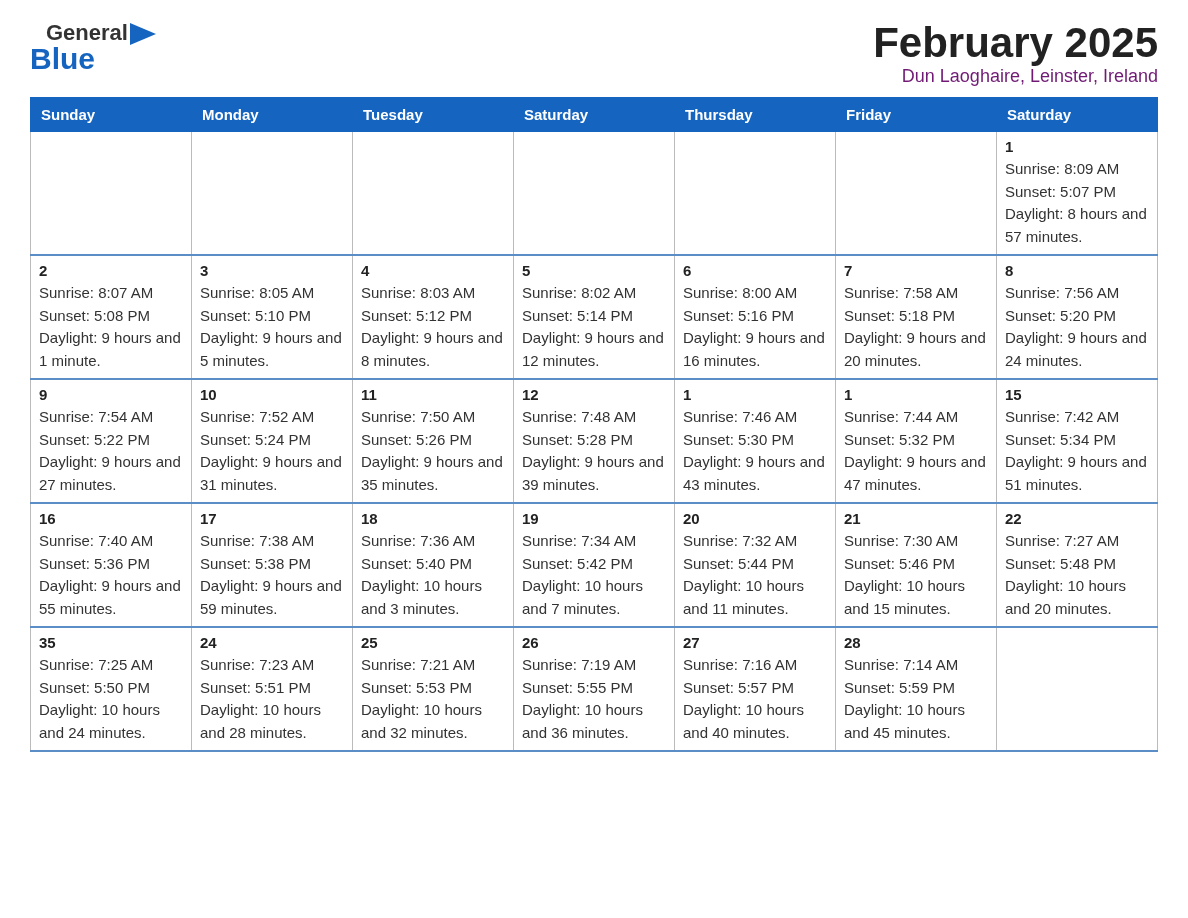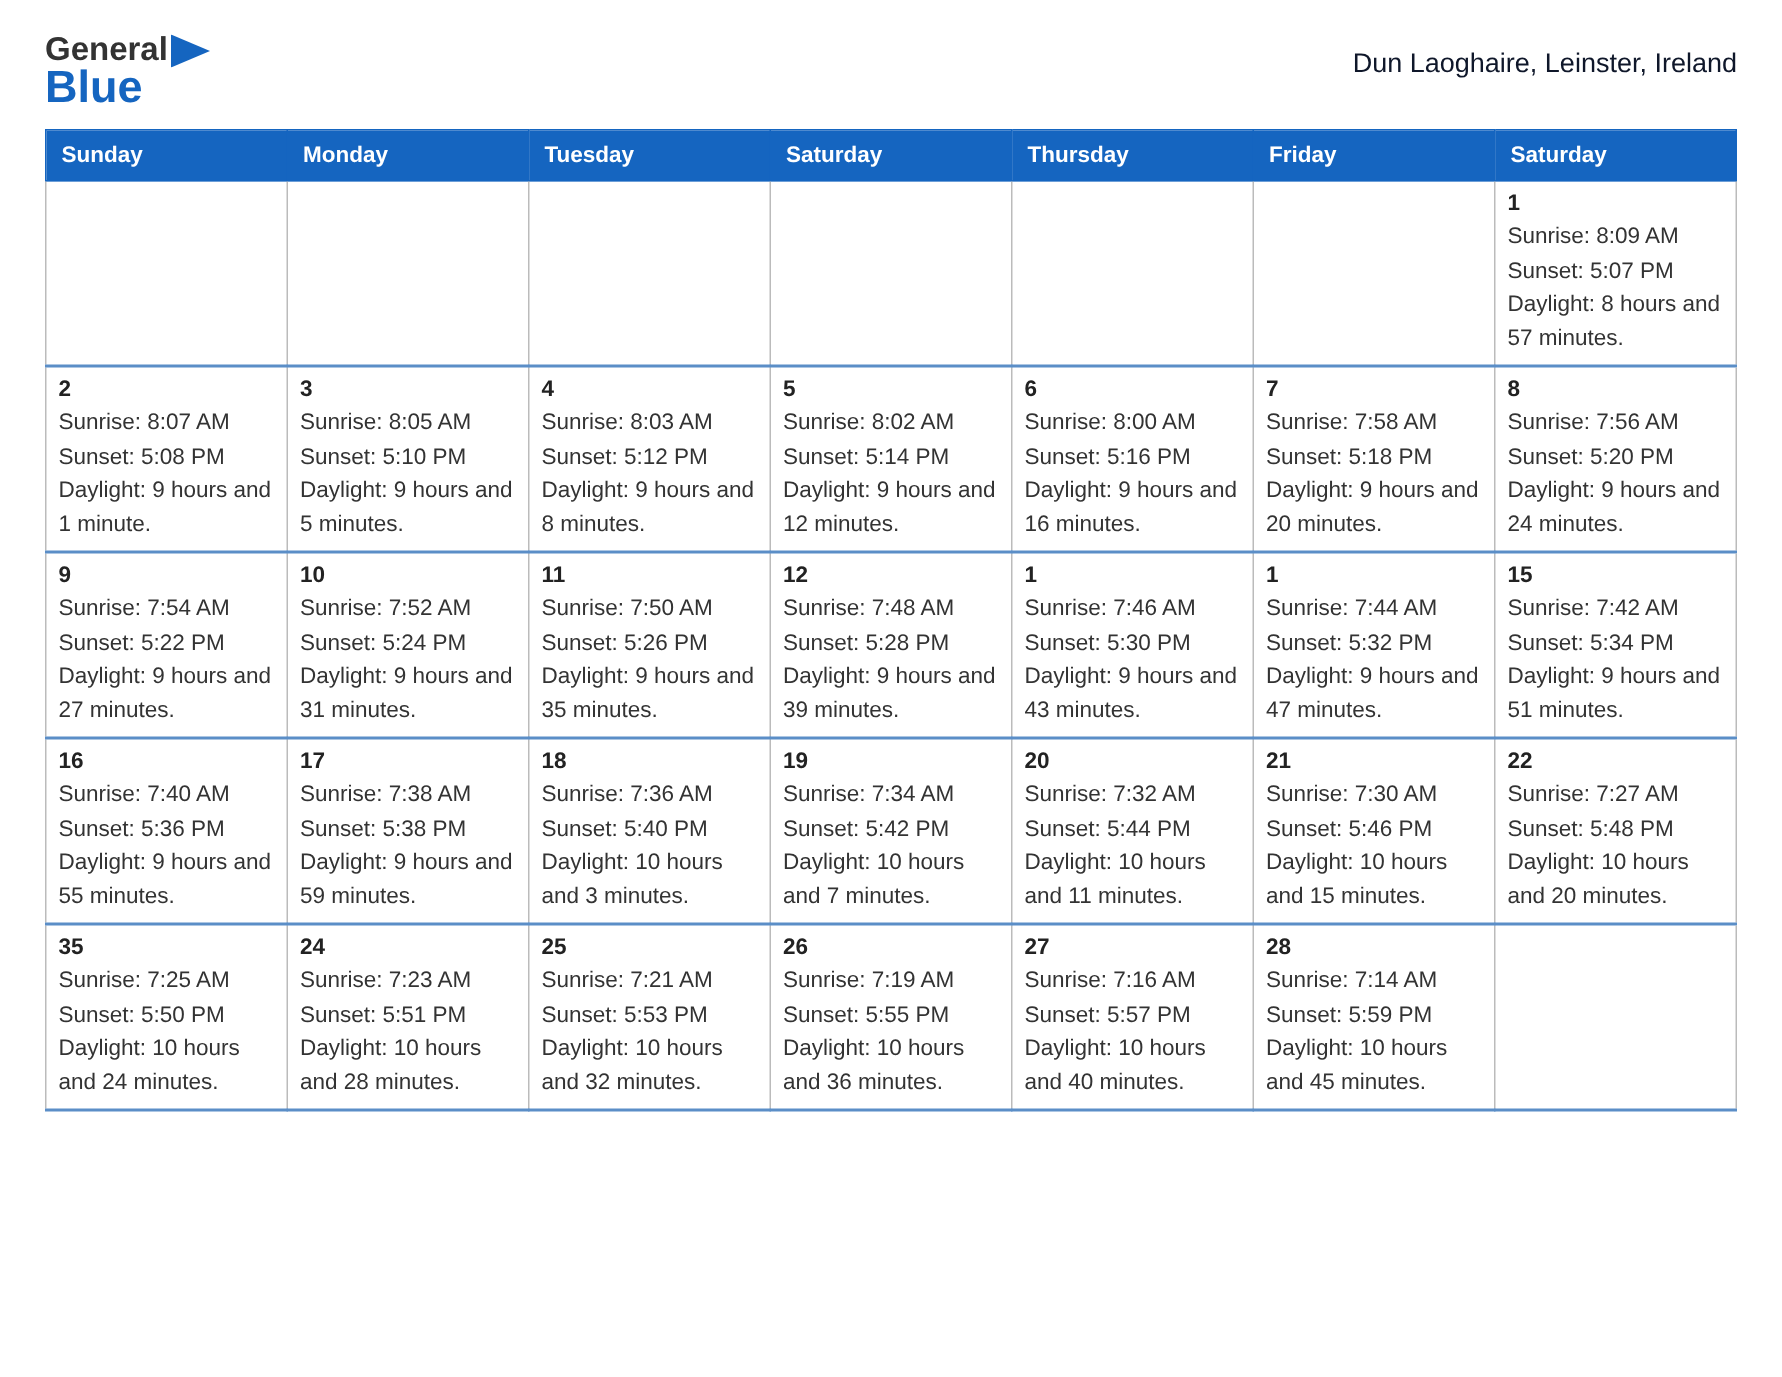--- a/index.html
+++ b/index.html
@@ -30,22 +30,22 @@
       text-align: right;
     }
     .month-title {
       font-size: 42px;
       font-weight: bold;
       color: #222;
       line-height: 1.1;
     }
     .location-subtitle {
       font-size: 18px;
-      color: #0f172a;
-      margin-top: 12px;
+      color: #701a75;
+      margin-top: 0;
     }
     .calendar {
       width: 100%;
       border-collapse: collapse;
       margin-top: 8px;
     }
     .calendar thead th {
       background-color: #1565c0;
       color: #fff;
       font-size: 15px;
@@ -85,20 +85,21 @@
       background: #fff;
     }
     .logo-wrapper {
       display: flex;
       flex-direction: column;
       align-items: flex-start;
     }
     .logo-line1 {
       display: flex;
       align-items: center;
+      margin-left: 16px;
     }
     .logo-line2 {
       display: flex;
       align-items: center;
       margin-top: -4px;
     }
   </style>
 </head>
 <body>
 
@@ -108,20 +109,21 @@
       <span class="logo-text-general">General</span>
       <svg width="26" height="22" viewBox="0 0 26 22" style="margin-left:2px;margin-top:2px;">
         <polygon points="0,0 26,11 0,22" fill="#1565c0"></polygon>
       </svg>
     </div>
     <div class="logo-line2">
       <span class="logo-text-blue">Blue</span>
     </div>
   </div>
   <div class="title-block">
+    <div class="month-title">February 2025</div>
     <div class="location-subtitle">Dun Laoghaire, Leinster, Ireland</div>
   </div>
 </div>
 
 <table class="calendar">
   <thead>
     <tr>
       <th>Sunday</th>
       <th>Monday</th>
       <th>Tuesday</th>

